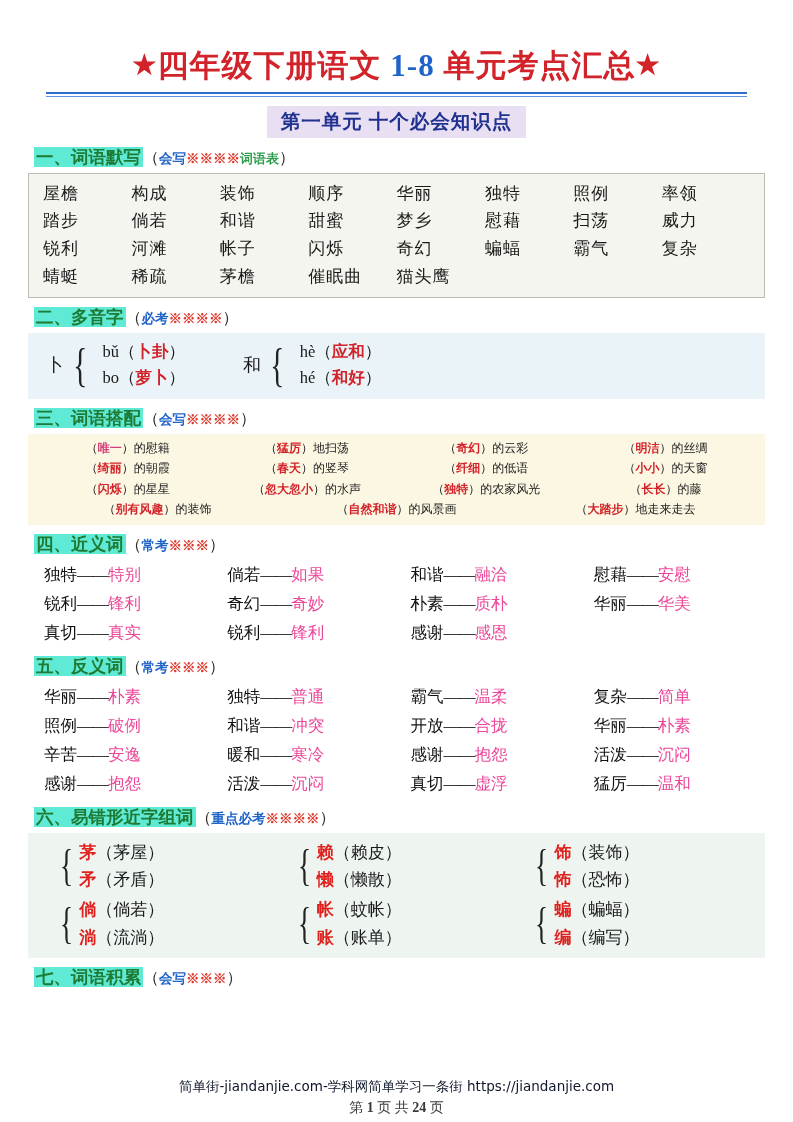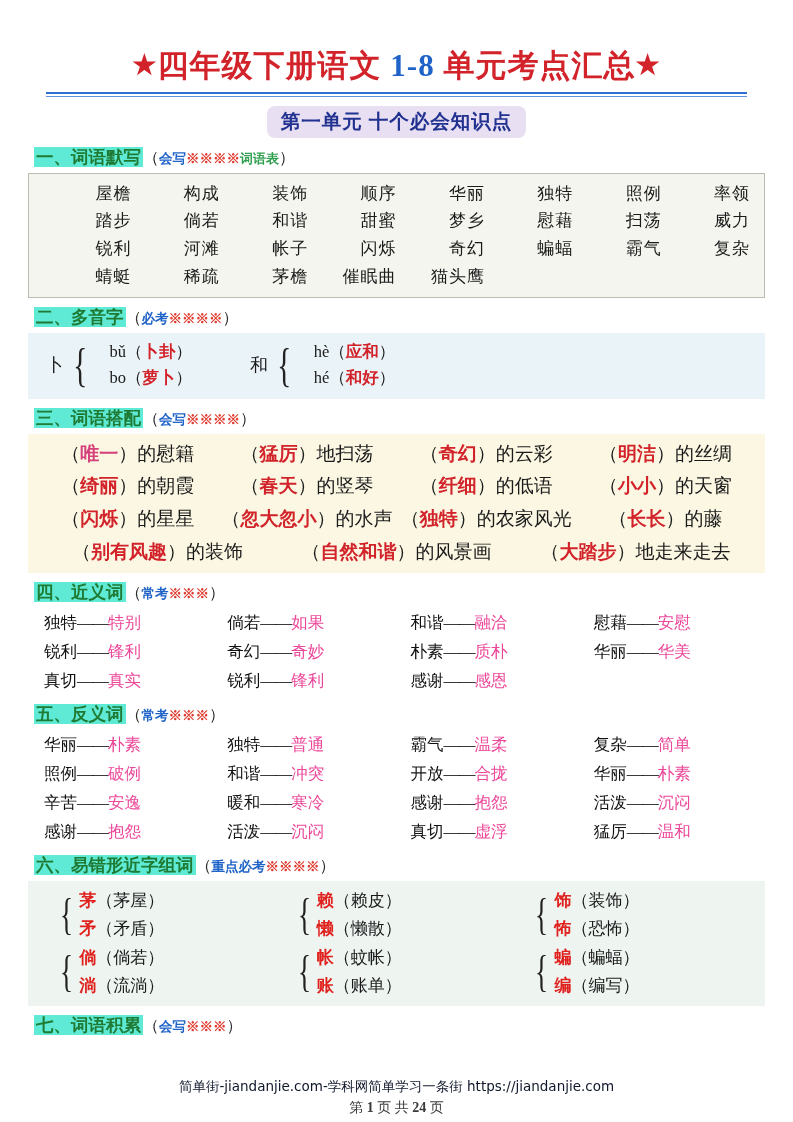--- a/index.html
+++ b/index.html
@@ -50,21 +50,20 @@
     margin-top: 9px;
   }
   .subtitle {
     display: inline-block;
     background: #e8dff3;
     color: #20318f;
     font-size: 19.5px;
     font-weight: bold;
     padding: 2px 14px 3px 14px;
     letter-spacing: 1px;
-    border-radius: 8px;
   }
 
   
   .sec-head {
     margin: 9px 0 4px 10px;
     font-size: 17.5px;
     font-weight: bold;
     color: #1f7a33;
     white-space: nowrap;
     line-height: 1.25;
@@ -88,21 +87,21 @@
     border: 1px solid #b9bdb3;
     padding: 6px 14px 7px 14px;
   }
   .wrow {
     display: flex;
     font-size: 17px;
     line-height: 1.62;
   }
   .wrow .wcell {
     width: 12.5%;
-    text-align: right;
+    text-align: left;
     letter-spacing: 1px;
     white-space: nowrap;
   }
 
   
   .box-poly {
     background: #eaf3f7;
     padding: 6px 18px 7px 18px;
     display: flex;
     align-items: center;
@@ -119,35 +118,35 @@
   .brace {
     font-size: 47px;
     font-weight: 200;
     color: #222;
     line-height: 0.82;
     transform: scaleX(0.62);
     display: inline-block;
     font-family: "Liberation Serif", serif;
   }
   .poly-lines {
-    margin-left: 18px;
+    margin-left: 11px;
     font-size: 16.5px;
     line-height: 1.6;
   }
   .poly-lines .py { font-family: "Liberation Serif", serif; }
   .poly-lines .rw { color: #d2232a; font-weight: bold; }
 
   
   .box-colloc {
     background: #fbf7e3;
     padding: 4px 10px 5px 10px;
   }
   .crow {
     display: flex;
-    font-size: 19px;
+    font-size: 12px;
     line-height: 1.72;
     white-space: nowrap;
   }
   .crow .citem {
     flex: 1 1 0;
     text-align: center;
   }
   .hl { color: #d2232a; font-weight: bold; }
   .hl-pink { color: #d5417a; font-weight: bold; }
 

